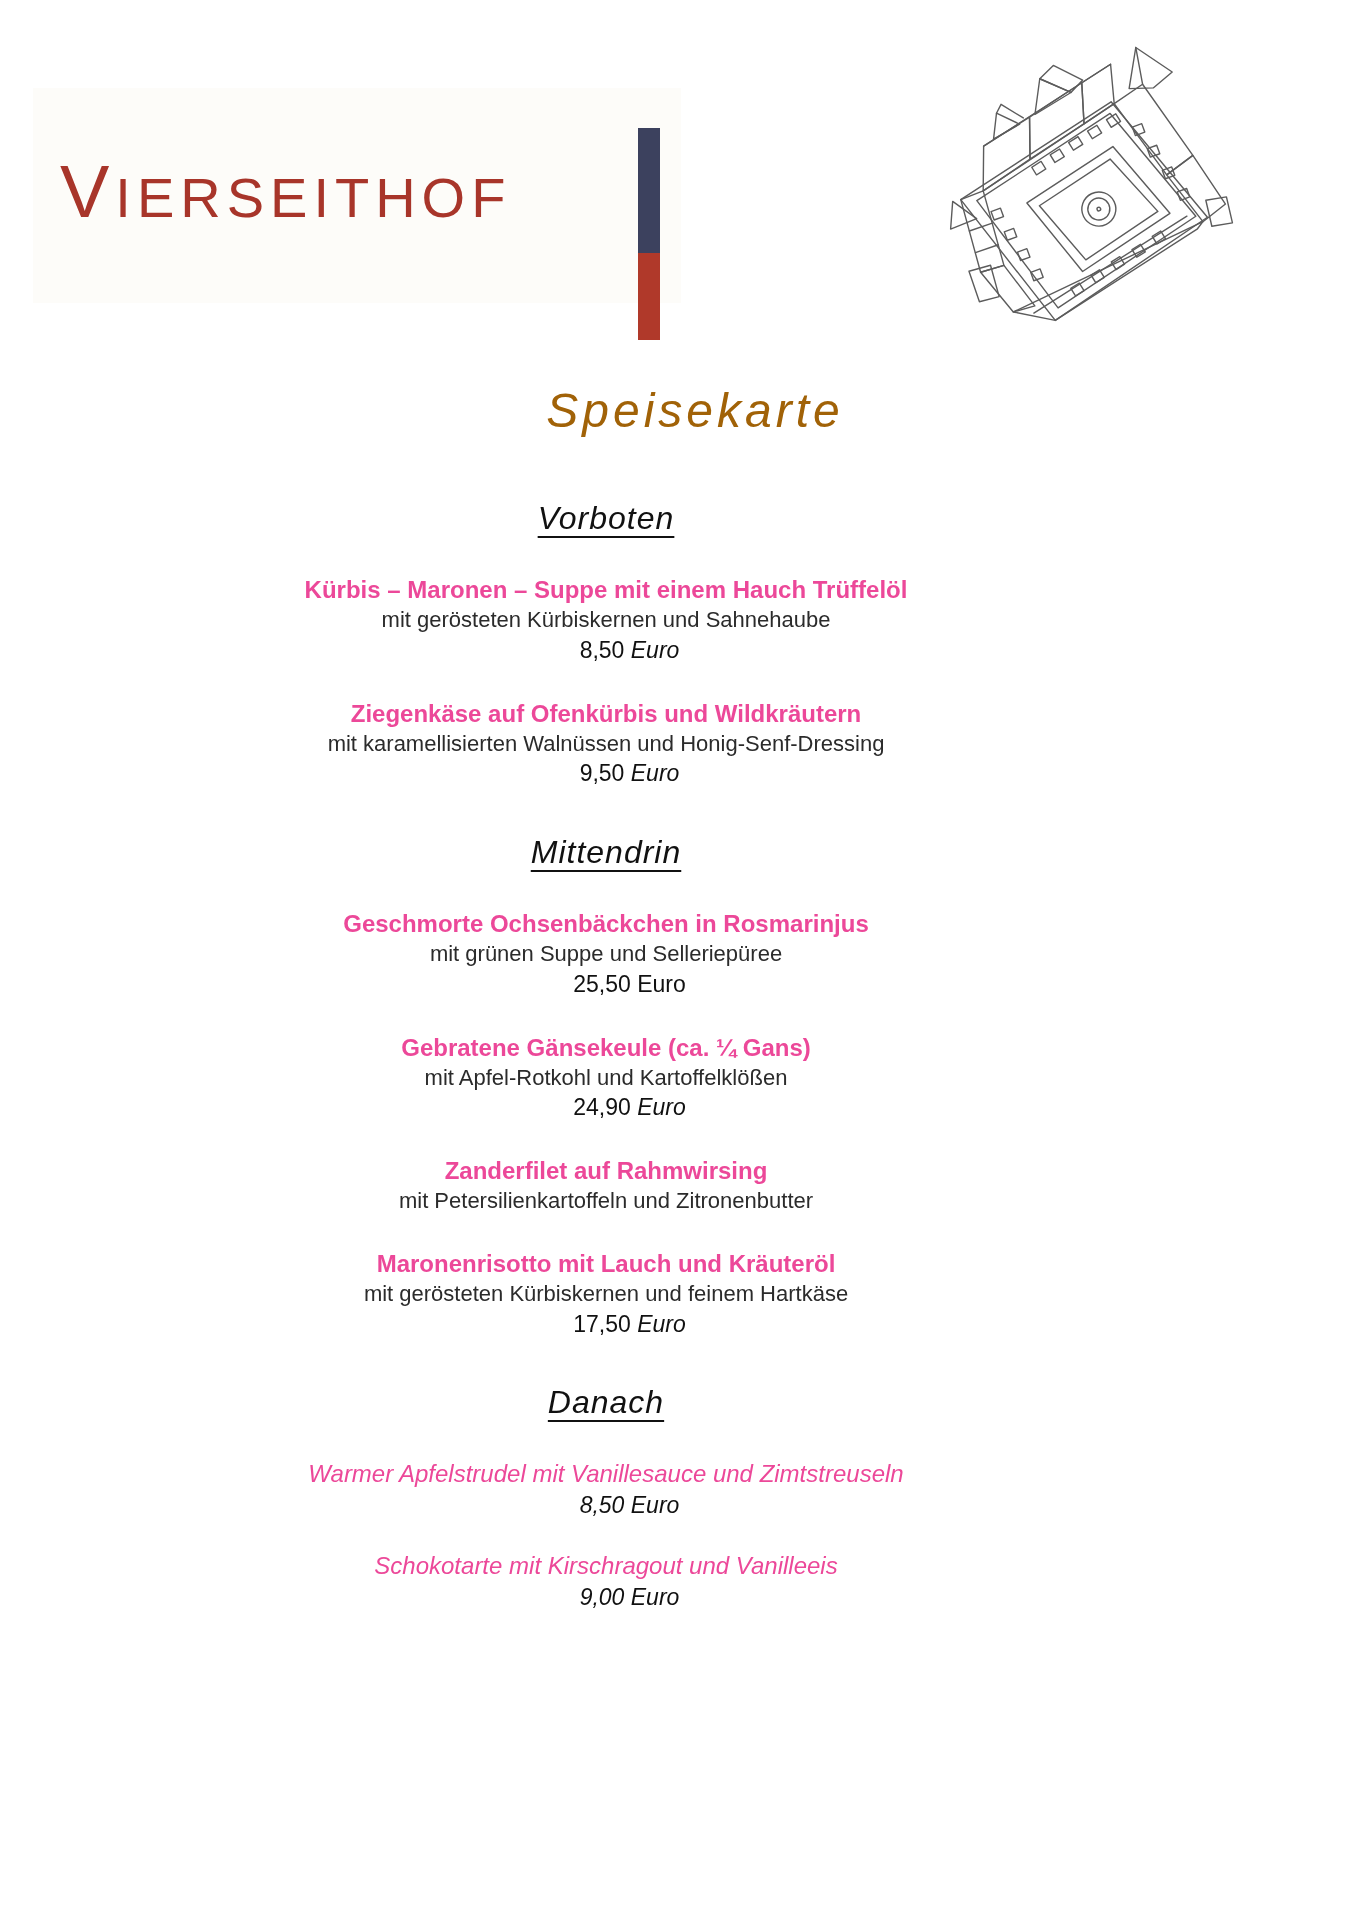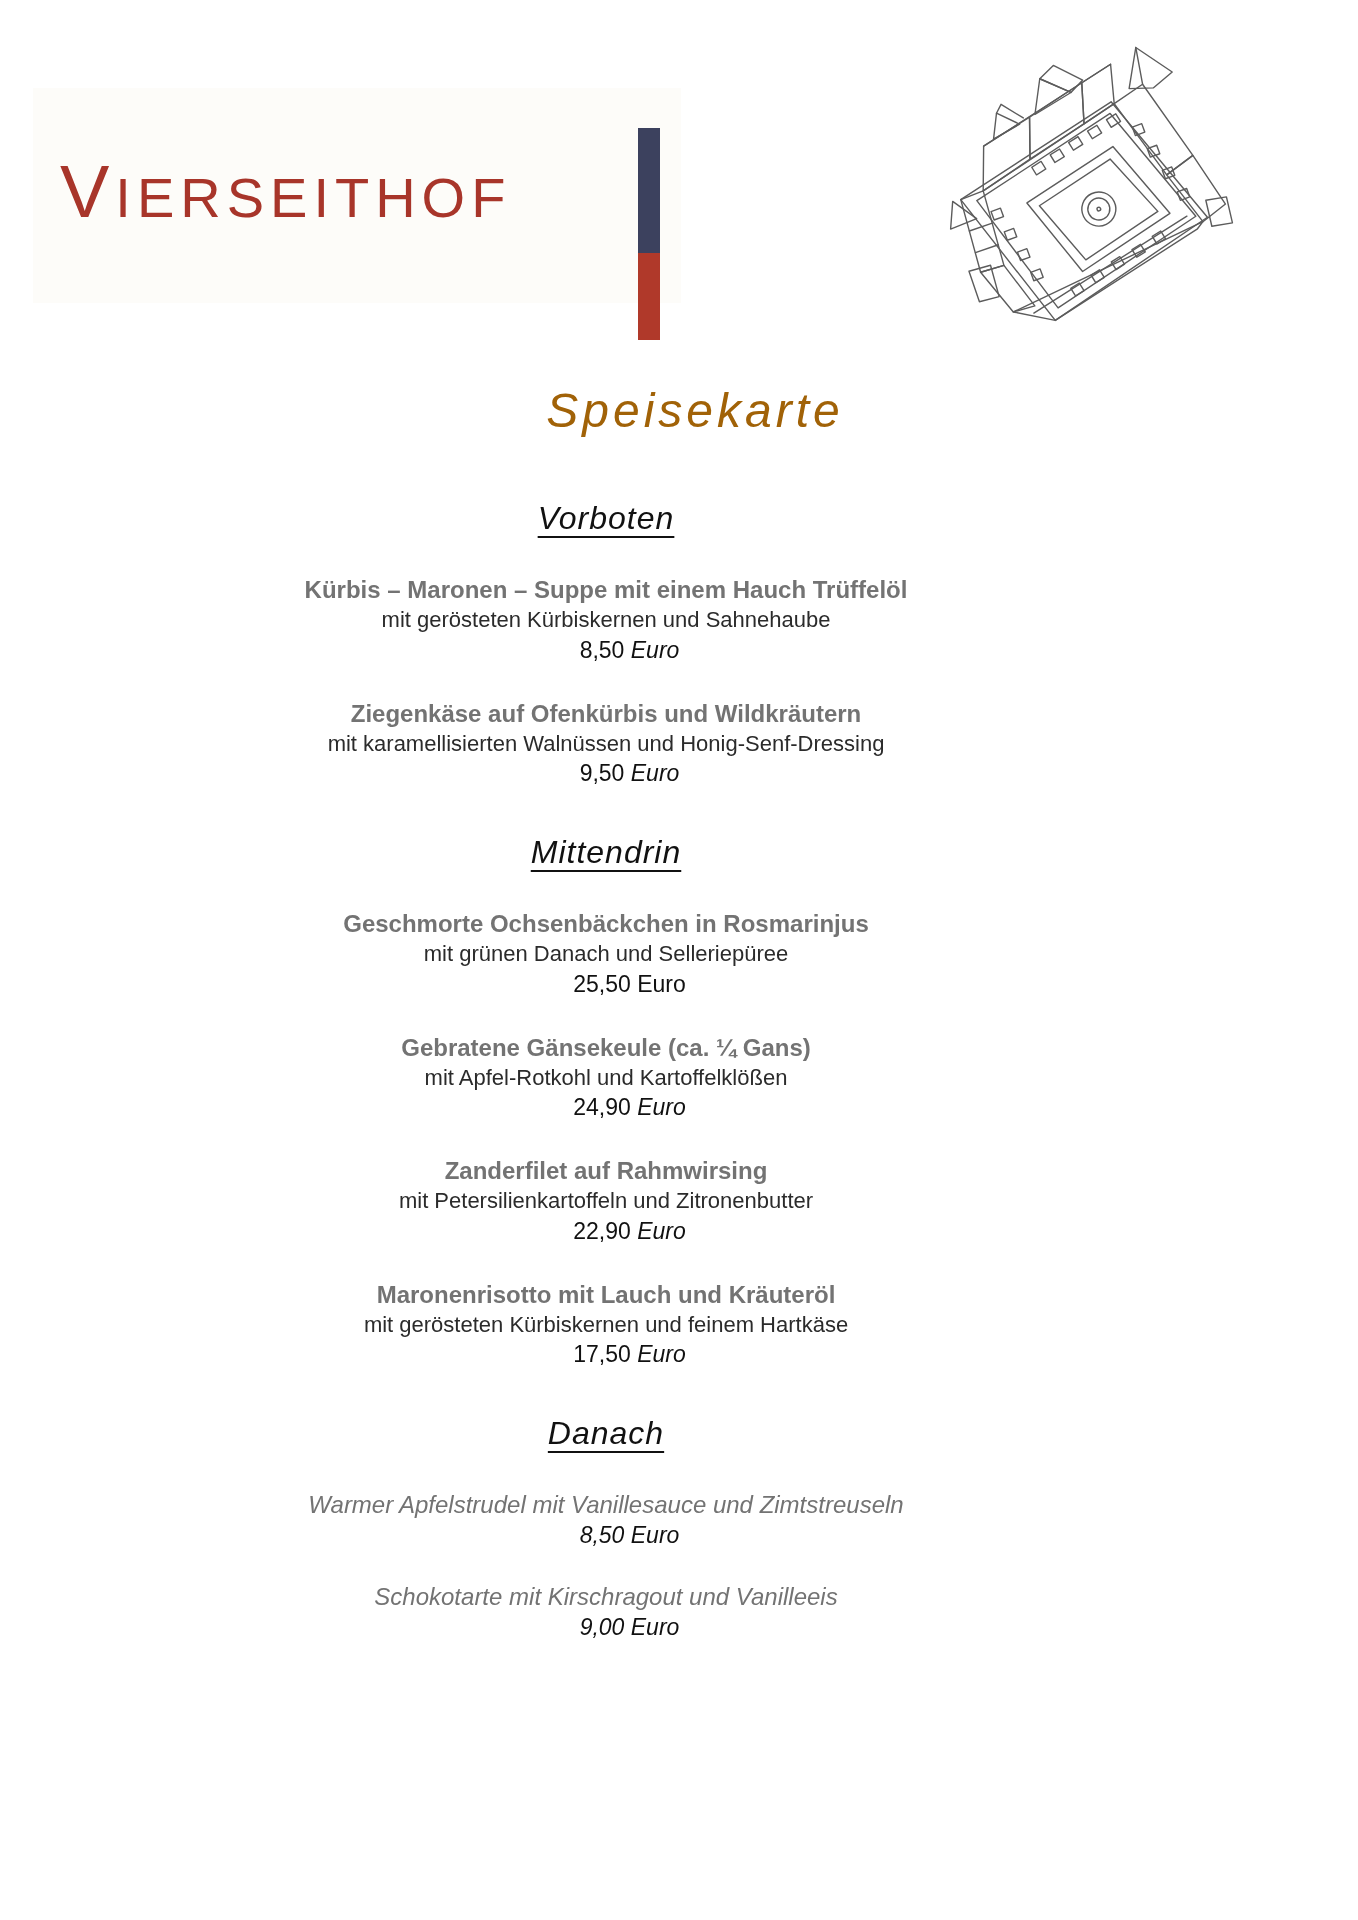--- a/index.html
+++ b/index.html
@@ -116,21 +116,21 @@
   }
 
   .dish { margin-bottom: 34px; }
   .dish:last-child { margin-bottom: 0; }
 
   .dish-name {
     font-family: "Liberation Sans", sans-serif;
     font-size: 24px;
     font-weight: 700;
     line-height: 1.22;
-    color: #737373;
+    color: #ec4899;
   }
   .dish-desc {
     font-family: "Liberation Sans", sans-serif;
     font-size: 22px;
     font-weight: 400;
     line-height: 1.25;
     color: #2b2b2b;
     margin-top: 2px;
   }
   .dish-price {
@@ -261,32 +261,31 @@
         <div class="dish">
           <div class="dish-name">Ziegenkäse auf Ofenkürbis und Wildkräutern</div>
           <div class="dish-desc">mit karamellisierten Walnüssen und Honig-Senf-Dressing</div>
           <div class="dish-price"><span>9,50</span> <span class="cur-italic">Euro</span></div>
         </div>
       </div>
       <div class="section section--mitte">
         <div class="section-heading">Mittendrin</div>
         <div class="dish">
           <div class="dish-name">Geschmorte Ochsenbäckchen in Rosmarinjus</div>
-          <div class="dish-desc">mit grünen Danach und Selleriepüree</div>
+          <div class="dish-desc">mit grünen Suppe und Selleriepüree</div>
           <div class="dish-price"><span>25,50</span> <span>Euro</span></div>
         </div>
         <div class="dish">
           <div class="dish-name">Gebratene Gänsekeule (ca. ¼ Gans)</div>
           <div class="dish-desc">mit Apfel-Rotkohl und Kartoffelklößen</div>
           <div class="dish-price"><span>24,90</span> <span class="cur-italic">Euro</span></div>
         </div>
         <div class="dish">
           <div class="dish-name">Zanderfilet auf Rahmwirsing</div>
           <div class="dish-desc">mit Petersilienkartoffeln und Zitronenbutter</div>
-          <div class="dish-price"><span>22,90</span> <span class="cur-italic">Euro</span></div>
         </div>
         <div class="dish">
           <div class="dish-name">Maronenrisotto mit Lauch und Kräuteröl</div>
           <div class="dish-desc">mit gerösteten Kürbiskernen und feinem Hartkäse</div>
           <div class="dish-price"><span>17,50</span> <span class="cur-italic">Euro</span></div>
         </div>
       </div>
       <div class="section section--dessert">
         <div class="section-heading">Danach</div>
         <div class="dish">

